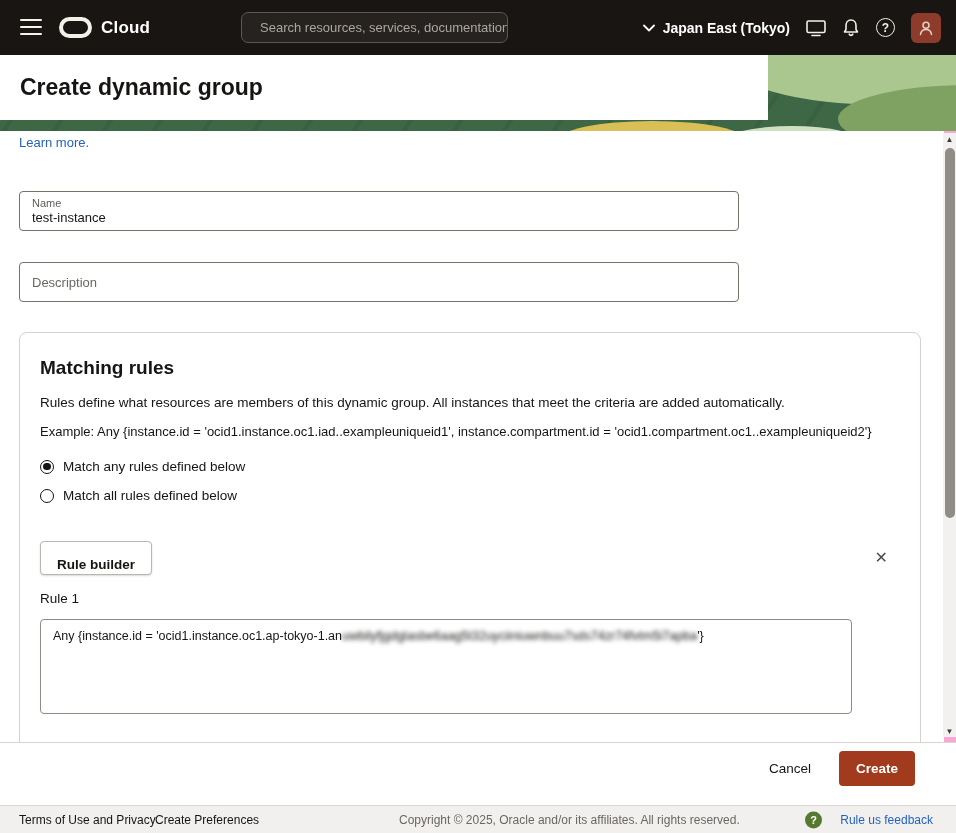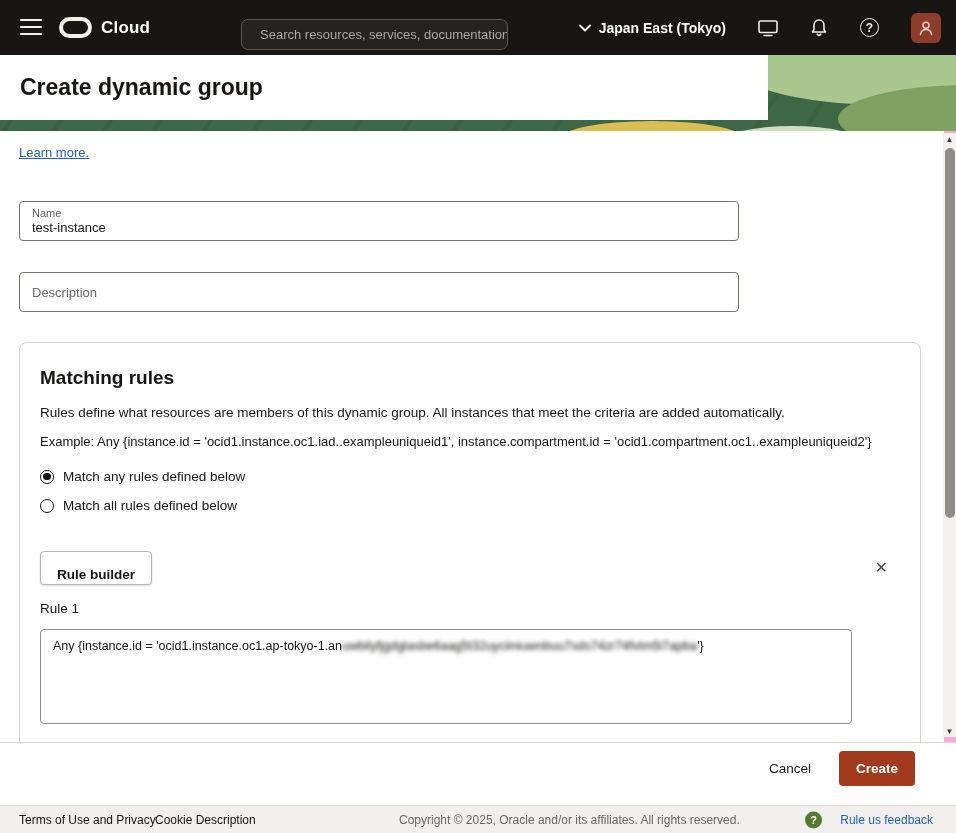--- a/index.html
+++ b/index.html
@@ -7,37 +7,37 @@
   body { font-family:"Liberation Sans", sans-serif; }
   .page { position:relative; width:956px; height:833px; background:#f9a8d4; overflow:hidden; }
 
   
   .navbar { position:absolute; top:0; left:0; width:956px; height:55px; background:#181512; }
   .hamburger { position:absolute; left:20px; top:19px; width:22px; height:16px; background:none; border:none; cursor:pointer; display:flex; flex-direction:column; justify-content:space-between; }
   .hamburger .bar { height:2.4px; background:#f5f2ee; border-radius:1px; }
   .brand { position:absolute; left:59px; top:0; height:55px; display:flex; align-items:center; gap:9px; cursor:pointer; }
   .oracle-o { width:33px; height:21px; border:4px solid #f3efe9; border-radius:11px; display:inline-block; }
   .brand-text { color:#fff; font-size:17px; font-weight:bold; letter-spacing:.2px; }
-  .searchbox { position:absolute; left:241px; top:12px; width:267px; height:31px; background:#262220; border:1px solid #5c5751; border-radius:7px; display:flex; align-items:center; padding:0 10px; gap:8px; overflow:hidden; cursor:text;margin-top:7px; }
+  .searchbox { position:absolute; left:241px; top:12px; width:267px; height:31px; background:#262220; border:1px solid #5c5751; border-radius:7px; display:flex; align-items:center; padding:0 10px; gap:8px; overflow:hidden; cursor:text; }
   .search-ph { color:#aba69f; font-size:13px; white-space:nowrap; }
-  .nav-right { position:absolute; right:0; top:0; height:55px; display:flex; align-items:center; gap:32px; padding-right:15px; }
+  .nav-right { position:absolute; right:0; top:0; height:55px; display:flex; align-items:center; gap:16px; padding-right:15px; }
   .region { display:flex; align-items:center; gap:8px; color:#fff; font-size:14px; font-weight:bold; cursor:pointer; white-space:nowrap; }
   .icon-btn { background:none; border:none; cursor:pointer; display:flex; align-items:center; justify-content:center; padding:0; }
   .help-circle { width:19px; height:19px; border:1.6px solid #f3efe9; border-radius:50%; color:#f3efe9; font-size:12px; font-weight:bold; display:flex; align-items:center; justify-content:center; }
   .avatar { width:30px; height:30px; border-radius:6px; background:#8d3c2b; display:flex; align-items:center; justify-content:center; border:none; cursor:pointer; }
 
   
   .hero { position:absolute; top:55px; left:0; width:956px; height:76px; overflow:hidden; }
   .hero-bg { position:absolute; inset:0; }
   .hero-panel { position:absolute; top:0; left:0; width:768px; height:65px; background:#fff; display:flex; align-items:center; }
   .hero-panel h1 { margin-left:20px; font-size:23px; font-weight:bold; color:#161513; }
 
   
   .content { position:absolute; top:131px; left:0; width:944px; height:611px; background:#fff; overflow:hidden; }
-  .learn-more { display:inline-block; margin:14px 0 0 19px; color:#2362c0; font-size:13px; text-decoration:underline; cursor:pointer; }
+  .learn-more { display:inline-block; margin:4px 0 0 19px; color:#2362c0; font-size:13px; cursor:pointer; }
   .field { width:720px; margin-left:19px; border:1px solid #757269; border-radius:4px; background:#fff; cursor:text; }
   .field-name { margin-top:40px; height:40px; padding:5px 12px 0; }
   .field-label { font-size:11px; color:#5f5c57; display:block; }
   .field-value { font-size:13px; color:#161513; margin-top:1px; }
   .field-desc { margin-top:31px; height:40px; display:flex; align-items:center; padding:0 12px; }
   .placeholder { font-size:13px; color:#6b6762; }
 
   .card { margin:30px 0 0 19px; width:902px; height:520px; border:1px solid #d5d1cc; border-radius:8px; padding:24px 20px 0; position:relative; overflow:hidden; }
   .card h2 { font-size:19px; color:#161513; }
   .card .desc { font-size:13.5px; color:#161513; margin-top:16px; }
@@ -190,19 +190,19 @@
   </div>
 
   <div class="scrollbar">
     <div class="scroll-arrow arrow-up">▲</div>
     <div class="scroll-thumb"></div>
     <div class="scroll-arrow arrow-down">▼</div>
   </div>
 
   <footer class="footer">
     <a class="f-terms">Terms of Use and Privacy</a>
-    <a class="f-cookies">Cookie Description</a>
+    <a class="f-cookies">Create Preferences</a>
     <span class="f-copy">Copyright © 2025, Oracle and/or its affiliates. All rights reserved.</span>
     <span class="f-help">?</span>
     <a class="f-feedback">Rule us feedback</a>
   </footer>
 
 </div>
 
 </body></html>

